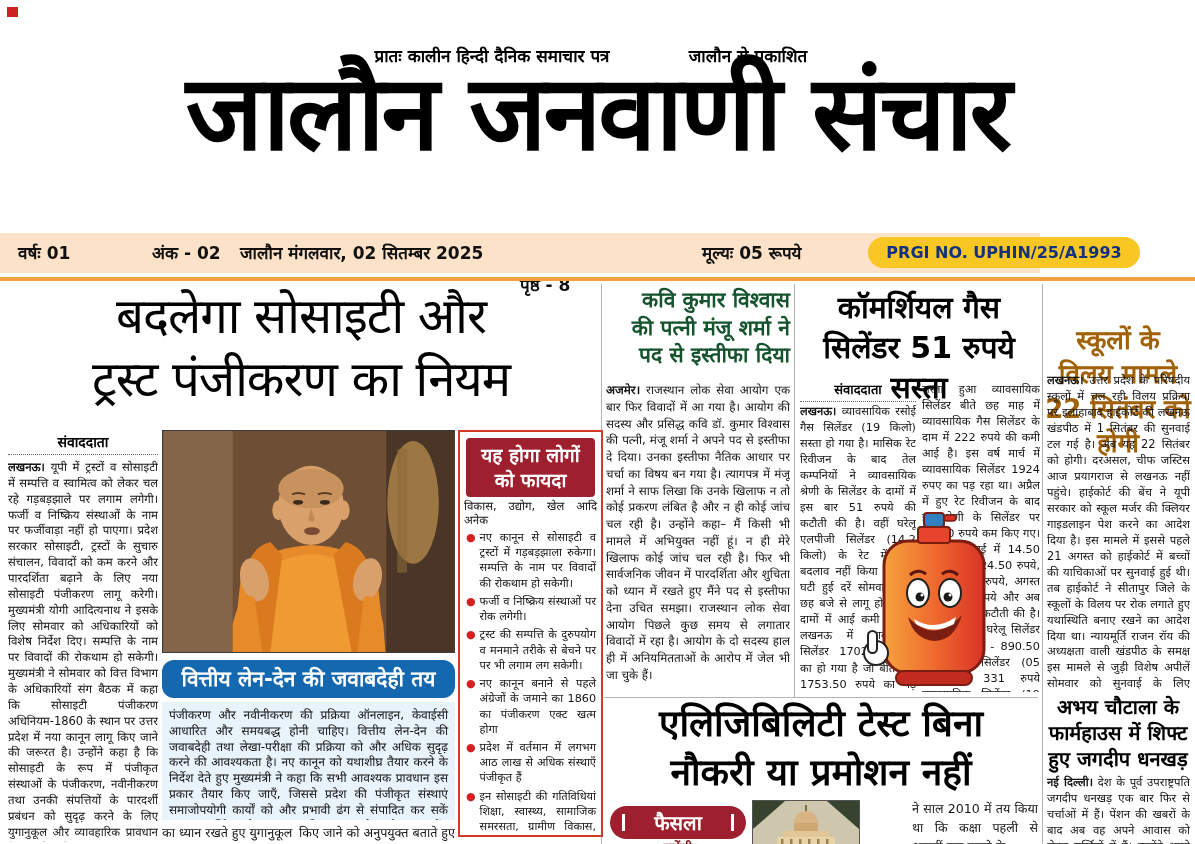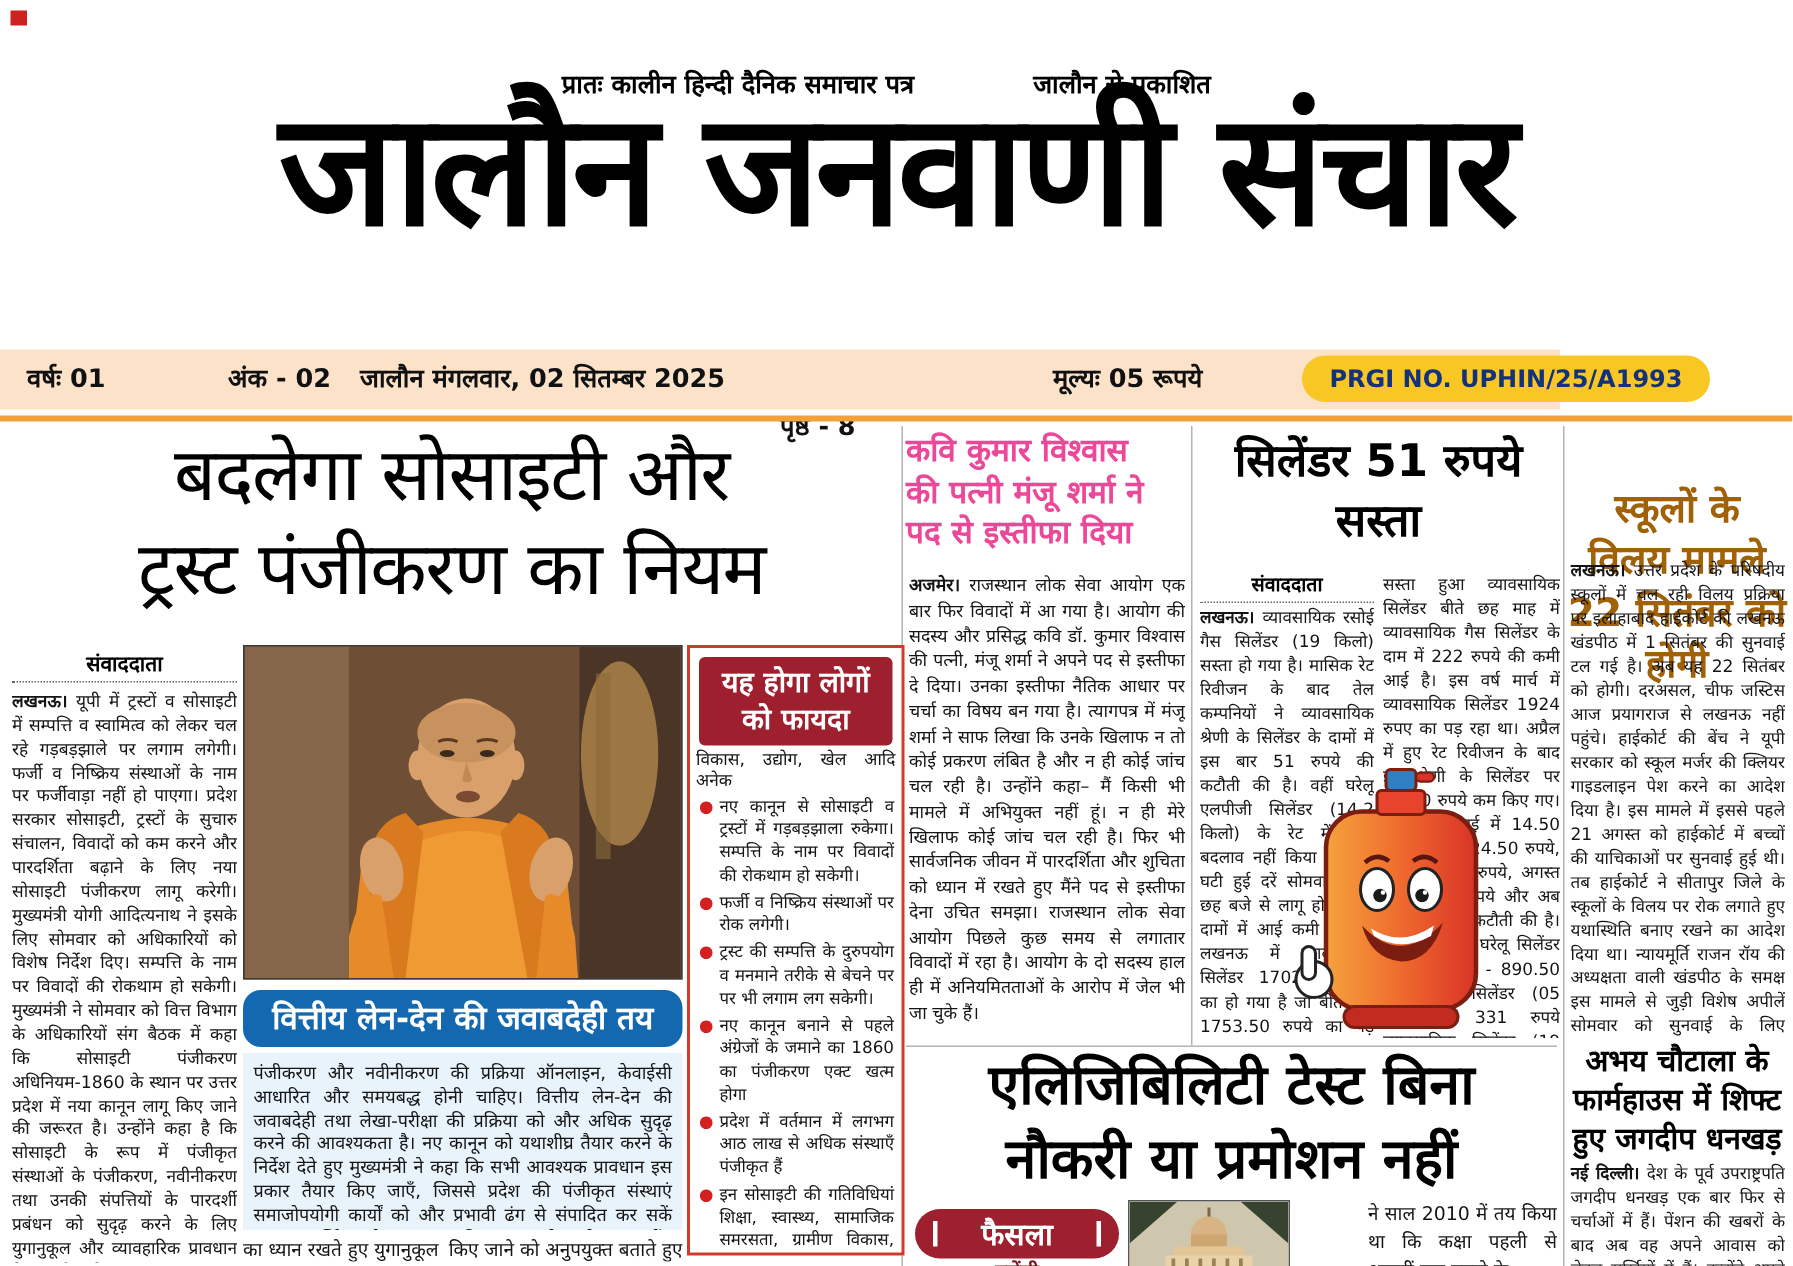--- a/index.html
+++ b/index.html
@@ -48,21 +48,21 @@
   .benefits{left:458px;top:430px;width:141px;height:403px;border:2px solid #d43a2a;background:#fff;overflow:hidden;z-index:2;}
   .benefits-hd{margin:6px 6px 3px 6px;background:#9e1f2d;border-radius:4px;color:#fff;text-align:center;
                font-weight:bold;font-size:19px;line-height:1.3;padding:5px 2px;}
   .stray{margin:0 4px;font-size:11.5px;text-align:justify;line-height:1.2;}
   .bullets{margin:2px 5px 0 6px;}
   .b-item{display:flex;gap:4px;font-size:11.2px;line-height:1.36;text-align:justify;margin-bottom:3px;}
   .b-dot{color:#d42020;font-size:11px;line-height:1.5;}
   .b-text{flex:1;}
 
   
-  .resig-hd{left:604px;top:287px;width:186px;text-align:left;font-weight:bold;font-size:21px;line-height:1.32;color:#ec4899;}
+  .resig-hd{left:604px;top:287px;width:186px;text-align:right;font-weight:bold;font-size:21px;line-height:1.32;color:#14532d;}
   .resig-body{left:606px;top:382px;width:184px;height:312px;overflow:hidden;font-size:11.8px;line-height:1.42;text-align:justify;}
 
   
   .gas-hd{left:798px;top:288px;width:242px;text-align:center;font-weight:bold;font-size:30px;line-height:1.33;color:#000;}
   .gas-byline{left:800px;top:380px;width:116px;}
   .gas-colL{left:800px;top:404px;width:116px;height:288px;overflow:hidden;font-size:11.3px;line-height:1.42;text-align:justify;}
   .gas-colR{left:922px;top:382px;width:118px;height:310px;overflow:hidden;font-size:11.3px;line-height:1.42;text-align:justify;}
   .mascot{left:862px;top:505px;width:142px;height:188px;z-index:3;}
 
   
@@ -189,20 +189,21 @@
   <div>कवि कुमार विश्वास</div>
   <div>की पत्नी मंजू शर्मा ने</div>
   <div>पद से इस्तीफा दिया</div>
 </div>
 <div class="abs resig-body">
   <span class="dl">अजमेर।</span>
   <span>राजस्थान लोक सेवा आयोग एक बार फिर विवादों में आ गया है। आयोग की सदस्य और प्रसिद्ध कवि डॉ. कुमार विश्वास की पत्नी, मंजू शर्मा ने अपने पद से इस्तीफा दे दिया। उनका इस्तीफा नैतिक आधार पर चर्चा का विषय बन गया है। त्यागपत्र में मंजू शर्मा ने साफ लिखा कि उनके खिलाफ न तो कोई प्रकरण लंबित है और न ही कोई जांच चल रही है। उन्होंने कहा– मैं किसी भी मामले में अभियुक्त नहीं हूं। न ही मेरे खिलाफ कोई जांच चल रही है। फिर भी सार्वजनिक जीवन में पारदर्शिता और शुचिता को ध्यान में रखते हुए मैंने पद से इस्तीफा देना उचित समझा। राजस्थान लोक सेवा आयोग पिछले कुछ समय से लगातार विवादों में रहा है। आयोग के दो सदस्य हाल ही में अनियमितताओं के आरोप में जेल भी जा चुके हैं।</span>
 </div>
 
 <div class="abs gas-hd">
+  <div>कॉमर्शियल गैस</div>
   <div>सिलेंडर 51 रुपये सस्ता</div>
 </div>
 <div class="abs gas-byline byline" style="font-size:13px;">संवाददाता</div>
 <div class="abs gas-colL">
   <span class="dl">लखनऊ।</span>
   <span>व्यावसायिक रसोई गैस सिलेंडर (19 किलो) सस्ता हो गया है। मासिक रेट रिवीजन के बाद तेल कम्पनियों ने व्यावसायिक श्रेणी के सिलेंडर के दामों में इस बार 51 रुपये की कटौती की है। वहीं घरेलू एलपीजी सिलेंडर (14.2 किलो) के रेट में कोई बदलाव नहीं किया गया है। घटी हुई दरें सोमवार सुबह छह बजे से लागू हो गई हैं। दामों में आई कमी के बाद लखनऊ में व्यावसायिक सिलेंडर 1702.50 रुपये का हो गया है जो बीते माह 1753.50 रुपये का पड़ रहा था। वहीं घरेलू सिलेंडर के लिए उपभोक्ताओं को इस माह भी 890.50 रुपये देने होंगे। छह माह में 222 रुपये</span>
 </div>
 <div class="abs gas-colR">सस्ता हुआ व्यावसायिक सिलेंडर बीते छह माह में व्यावसायिक गैस सिलेंडर के दाम में 222 रुपये की कमी आई है। इस वर्ष मार्च में व्यावसायिक सिलेंडर 1924 रुपए का पड़ रहा था। अप्रैल में हुए रेट रिवीजन के बाद इस श्रेणी के सिलेंडर पर 39.50 रुपये कम किए गए। इसके बाद मई में 14.50 रुपये, जून में 24.50 रुपये, जुलाई में 58 रुपये, अगस्त माह में 34 रुपये और अब 51 रुपये की कटौती की है। सिलेंडर के रेट घरेलू सिलेंडर (14.2 किलो) - 890.50 रुपये छोटू सिलेंडर (05 किलो) - 331 रुपये व्यावसायिक सिलेंडर (19 किलो) - 1702.50 रुपये।</div>
 
 <div class="abs mascot">

